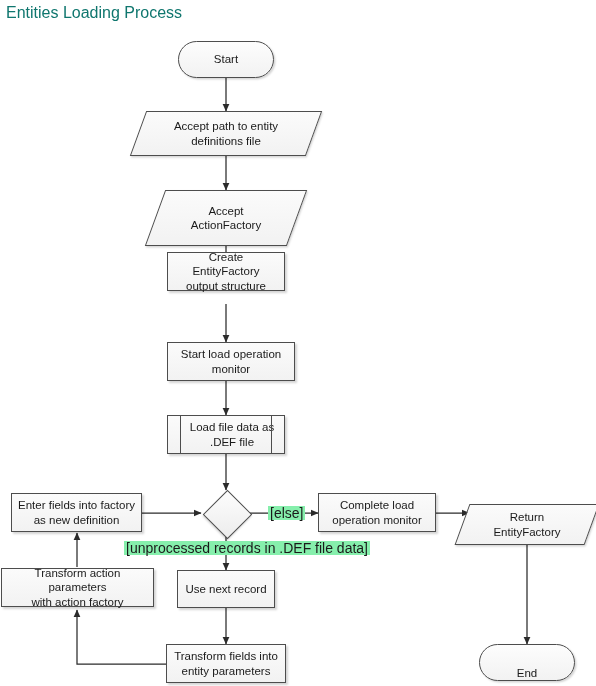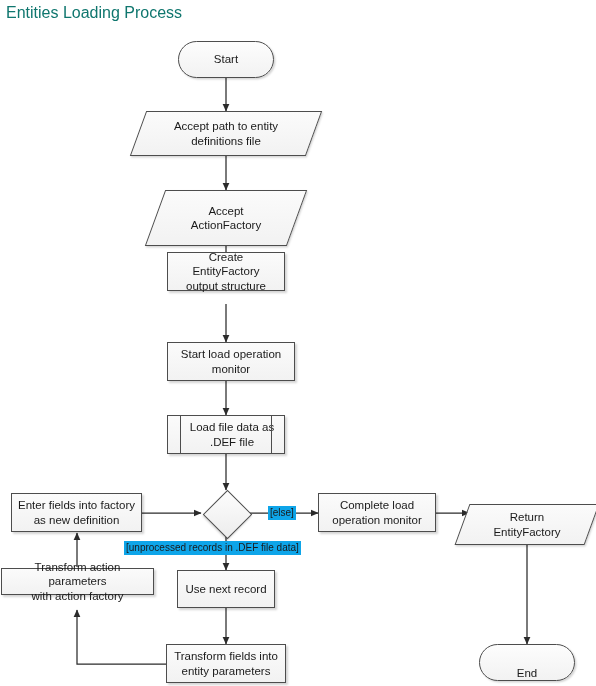--- a/index.html
+++ b/index.html
@@ -121,25 +121,25 @@
     margin-top: -16.5px;
     transform: rotate(45deg);
     border: 1px solid #4d4d4d;
     background: linear-gradient(to bottom right, #fdfdfd 0%, #ececec 100%);
     box-shadow: 1px 1.5px 2px rgba(0,0,0,0.15);
   }
 
   
   .edge-label {
     position: absolute;
-    font-size: 10px;
+    font-size: 14px;
     line-height: 14px;
     color: #1a1a1a;
     white-space: nowrap;
-    background: #0ea5e9;
+    background: #86efac;
     padding: 0 2px;
   }
 </style>
 </head>
 <body>
 
 <div id="diagram-title">Entities Loading Process</div>
 
 <svg id="connector-layer" viewBox="0 0 596 686" width="596" height="686" xmlns="http://www.w3.org/2000/svg">
   <defs>
@@ -224,21 +224,21 @@
   <span class="label">Complete load
 operation monitor</span>
 </div>
 
 <div class="node node-io" style="left:462px; top:504px; width:130px; height:41px;">
   <span class="skin"></span>
   <span class="label">Return
 EntityFactory</span>
 </div>
 
-<div class="node node-process" style="left:1px; top:568px; width:153px; height:27px;">
+<div class="node node-process" style="left:1px; top:568px; width:153px; height:39px;">
   <span class="label">Transform action parameters
 with action factory</span>
 </div>
 
 <div class="node node-process" style="left:177px; top:570px; width:98px; height:38px;">
   <span class="label">Use next record</span>
 </div>
 
 <div class="node node-process" style="left:166px; top:644px; width:120px; height:39px;">
   <span class="label">Transform fields into

